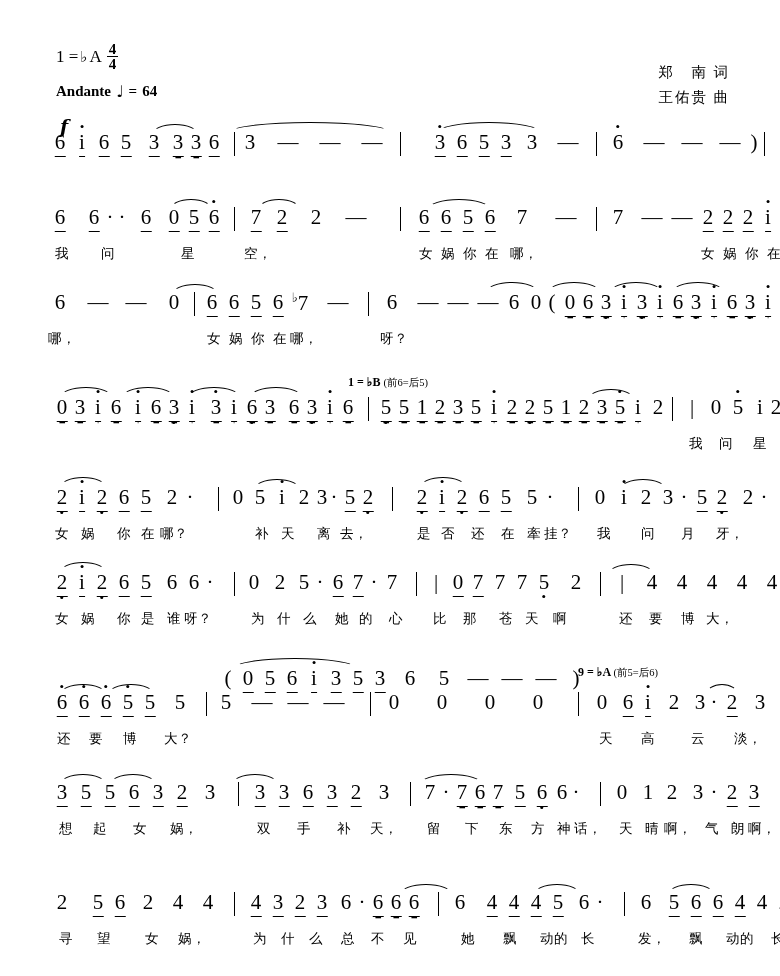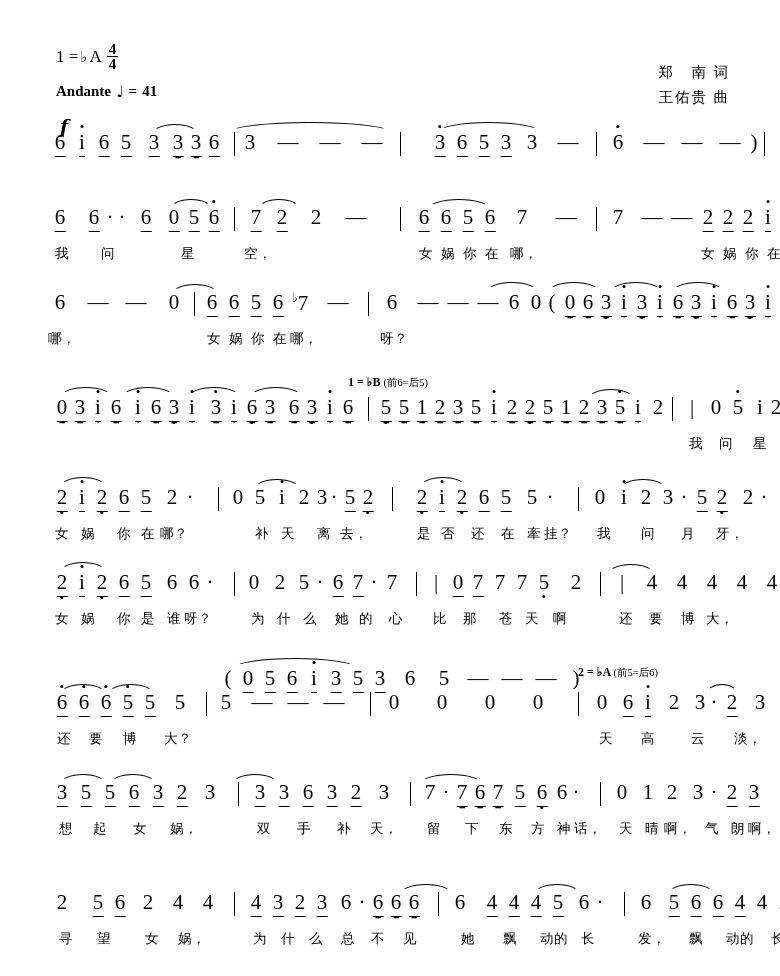--- a/index.html
+++ b/index.html
@@ -188,21 +188,21 @@
 
   <div class="composer">
     <div>郑　南 词</div>
     <div>王佑贵 曲</div>
   </div>
 
   <div class="tempo">
     <span>Andante</span>
     <span class="note-glyph">♩</span>
     <span>=</span>
-    <span>41</span>
+    <span>64</span>
   </div>
 
   <div class="dyn-f">f</div>
 
   <div class="system" style="top:130px;">
     <div class="row-notes">
       <span class="slur" style="left:104px; top:-6px; width:44px;"></span>
       <span class="slur" style="left:182px; top:-8px; width:158px;"></span>
       <span class="slur" style="left:390px; top:-8px; width:100px;"></span>
 
@@ -585,21 +585,21 @@
       <span class="lyr" style="left:82px;">博</span>
       <span class="lyr" style="left:130px;">大？</span>
       <span class="lyr" style="left:558px;">天</span>
       <span class="lyr" style="left:600px;">高</span>
       <span class="lyr" style="left:650px;">云</span>
       <span class="lyr" style="left:700px;">淡，</span>
     </div>
   </div>
 
   <div class="mod" style="left:578px; top:665px;">
-    <span>2 = ♭A</span>
+    <span>9 = ♭A</span>
     <span class="small">(前5=后6)</span>
   </div>
 
   <div class="system" style="top:780px;">
     <div class="row-notes">
       <span class="slur" style="left:12px; top:-6px; width:44px;"></span>
       <span class="slur" style="left:62px; top:-6px; width:44px;"></span>
       <span class="slur" style="left:184px; top:-6px; width:44px;"></span>
       <span class="slur" style="left:372px; top:-6px; width:60px;"></span>
 

